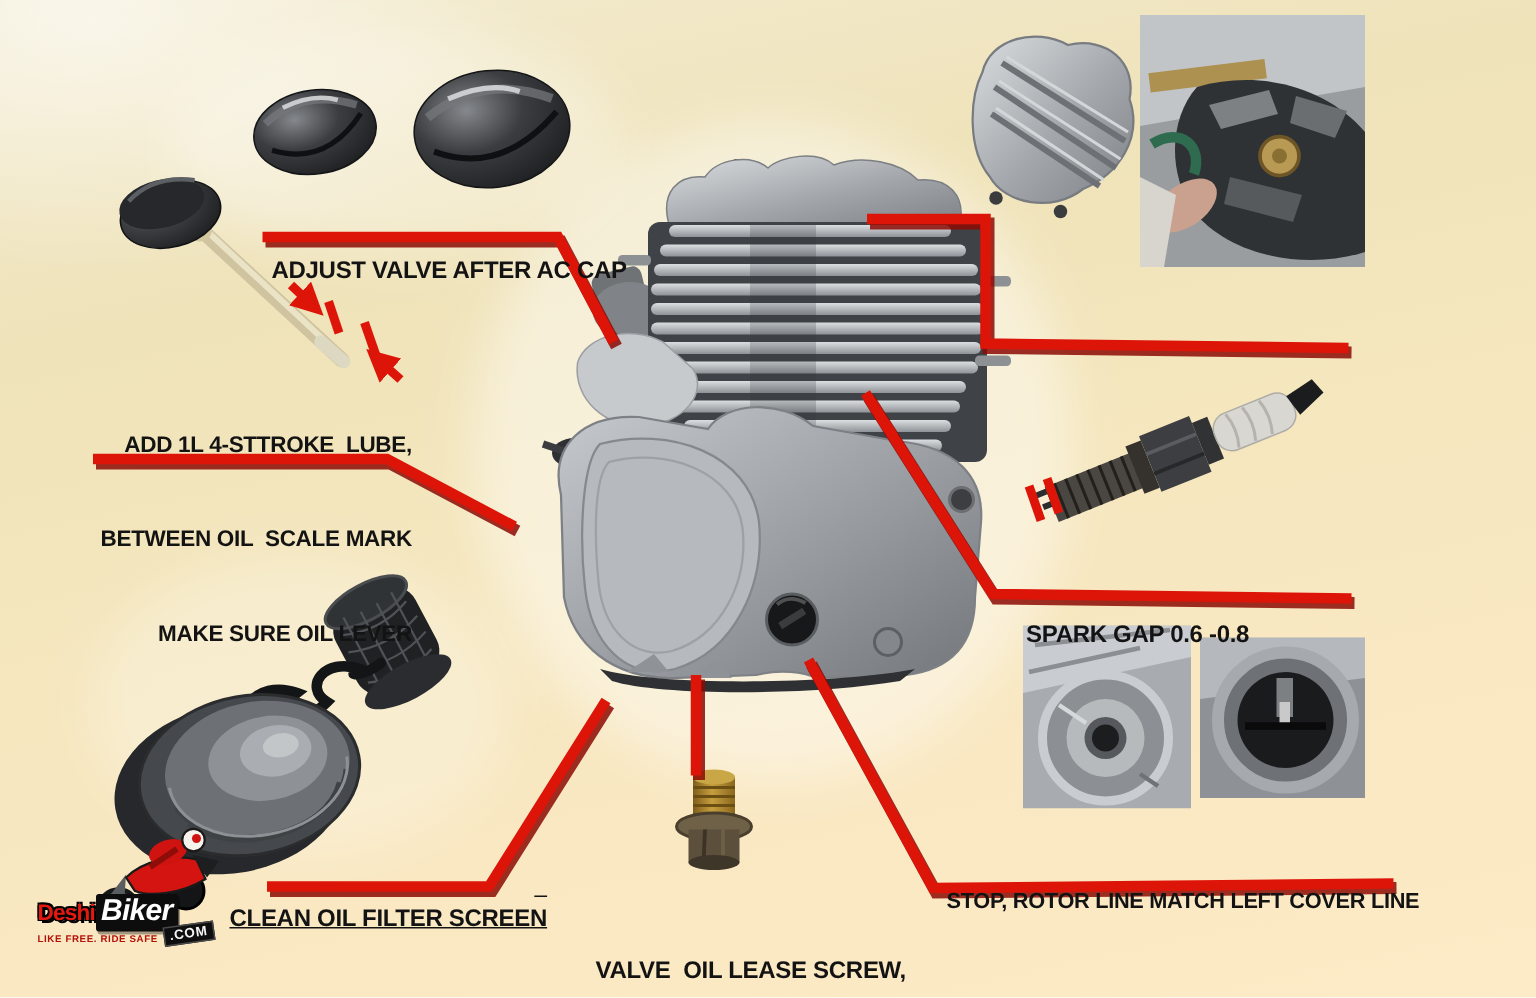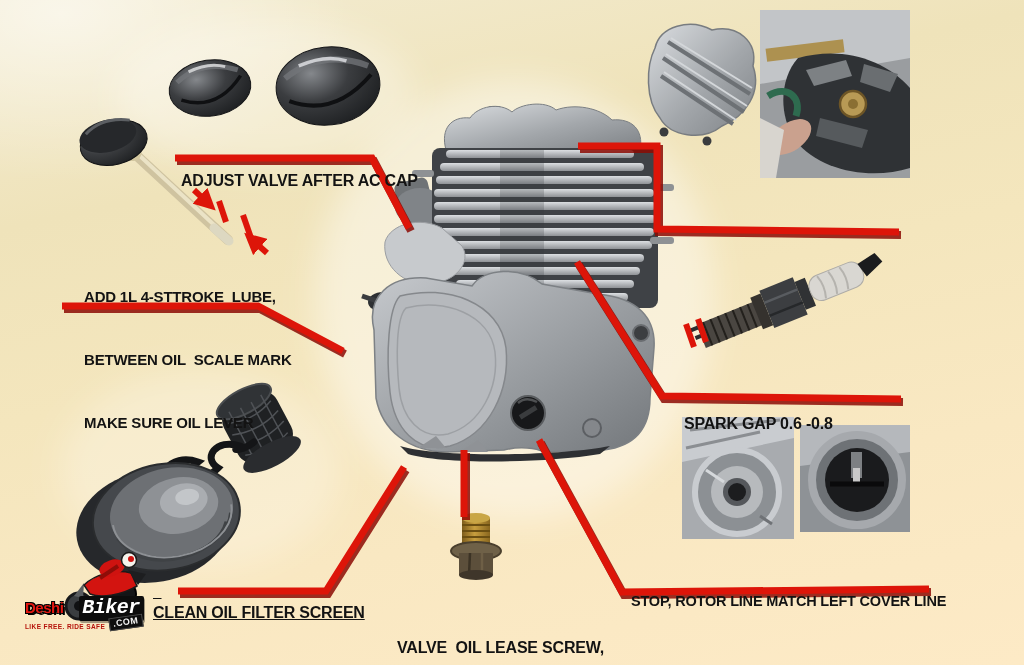--- a/index.html
+++ b/index.html
@@ -7,34 +7,34 @@
     position:relative; width:1024px; height:665px; overflow:hidden;
     background:
       radial-gradient(ellipse 420px 240px at 6% 2%, rgba(255,255,255,0.55), rgba(255,255,255,0) 70%),
       linear-gradient(168deg,#f3ecd2 0%, #efe3ba 26%, #f4e6bd 48%, #f9e8c2 72%, #fdeac6 100%);
     font-family:"Liberation Sans", sans-serif;
   }
   #scene{position:absolute; left:0; top:0;}
   .label{
     position:absolute; font-family:"Liberation Sans",sans-serif;
     font-weight:700; color:#131313; font-size:15px; line-height:21px;
-    white-space:pre; letter-spacing:-0.2px;
+    white-space:pre; letter-spacing:-0.2px;text-align:right;
   }
   .label.small{font-size:14.5px;}
   .logo{position:absolute; left:25px; top:596px; width:140px;}
   .logo-line{white-space:nowrap;}
   .logo-deshi{
     font-size:15px; font-weight:700; color:#e31810;
     text-shadow:-1px -1px 0 #000, 1px -1px 0 #000, -1px 1px 0 #000, 1px 1px 0 #000, 2px 2px 0 #000;
     letter-spacing:-0.5px;
   }
   .logo-biker{
     display:inline-block; font-size:20px; font-weight:700; font-style:italic;
-    color:#fff; background:#0d0d0d; padding:0 4px 2px 3px; margin-left:16px;
-    border-radius:2px; box-shadow:1px 2px 0 rgba(0,0,0,0.35); letter-spacing:-0.5px;font-family:Liberation Mono, monospace;
+    color:#fff; background:#0d0d0d; padding:0 4px 2px 3px; margin-left:1px;
+    border-radius:2px; box-shadow:1px 2px 0 rgba(0,0,0,0.35); letter-spacing:-0.5px;
   }
   .logo-tagline{
     font-size:6.5px; font-weight:700; color:#b5120a; letter-spacing:0.4px; margin-top:2px;
     white-space:nowrap;
   }
   .logo-com{
     position:absolute; left:84px; top:20px; background:#0e0e0e; color:#f4f4f4;
     font-size:9px; font-weight:700; padding:0 3px 1px; transform:rotate(-8deg);
     border:1px solid #4a4a4a; letter-spacing:0.5px;
   }
@@ -328,21 +328,21 @@
       <path d="M178,591 L326,591 L404,467"></path>
       <path d="M464,450 L464,517"></path>
     </g>
   </g>
 </svg>
 
 <div class="label" style="left:181px; top:128px; font-size:16px;">
   <div>ADJUST VALVE AFTER AC CAP</div>
 </div>
 
-<div class="label" style="left:84px; top:244px;">
+<div class="label" style="left:67px; top:244px;">
   <div>ADD 1L 4-STTROKE  LUBE,</div>
   <div>BETWEEN OIL  SCALE MARK</div>
   <div>MAKE SURE OIL LEVER</div>
 </div>
 
 
 <div class="label" style="left:684px; top:371px; font-size:16px;">
   <div>SPARK GAP 0.6 -0.8</div>
 </div>
 

